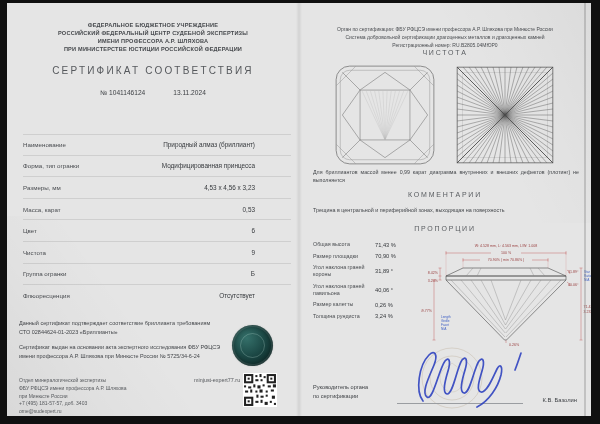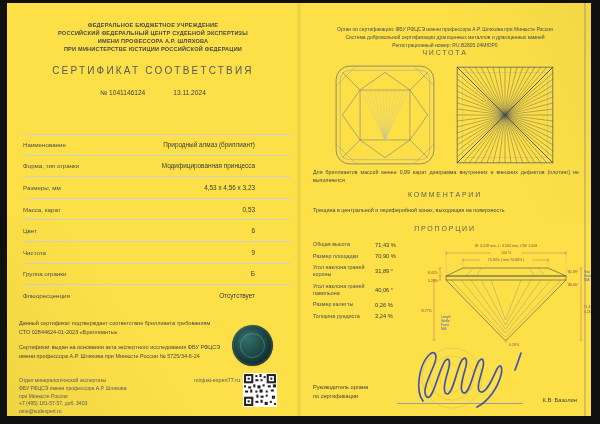--- a/index.html
+++ b/index.html
@@ -1,19 +1,19 @@
 <!DOCTYPE html>
 <html><head>
 <meta charset="utf-8">
 <style>
   * { margin:0; padding:0; box-sizing:border-box; }
   html,body { width:600px; height:424px; }
   body { font-family:"Liberation Sans", sans-serif; background:#101010; }
   .frame { position:relative; width:600px; height:424px; background:#101010; overflow:hidden; }
-  .scan { position:absolute; left:7px; top:3px; right:9px; bottom:8px; background:#fde047; overflow:hidden; }
+  .scan { position:absolute; left:7px; top:3px; right:9px; bottom:8px; background:#e5e5e5; overflow:hidden; }
   .sheen-left { position:absolute; left:0; bottom:0; width:300px; height:200px;
     background:linear-gradient(55deg, rgba(0,0,0,0.055) 0%, rgba(0,0,0,0.02) 25%, transparent 45%); pointer-events:none; }
   .sheen-right { position:absolute; right:0; top:0; width:300px; height:220px;
     background:linear-gradient(245deg, rgba(0,0,0,0.045) 0%, rgba(0,0,0,0.015) 22%, transparent 40%); pointer-events:none; }
   .fold { position:absolute; left:289px; top:0; width:6px; height:100%;
     background:linear-gradient(to right, rgba(0,0,0,0), rgba(0,0,0,0.08), rgba(0,0,0,0)); }
   .edge-line { position:absolute; right:5px; top:0; width:2px; height:100%; background:rgba(130,130,130,0.35); }
 
   .left-page { position:absolute; left:0; top:0; width:292px; height:100%; }
   .right-page { position:absolute; left:292px; top:0; right:0; height:100%; }

